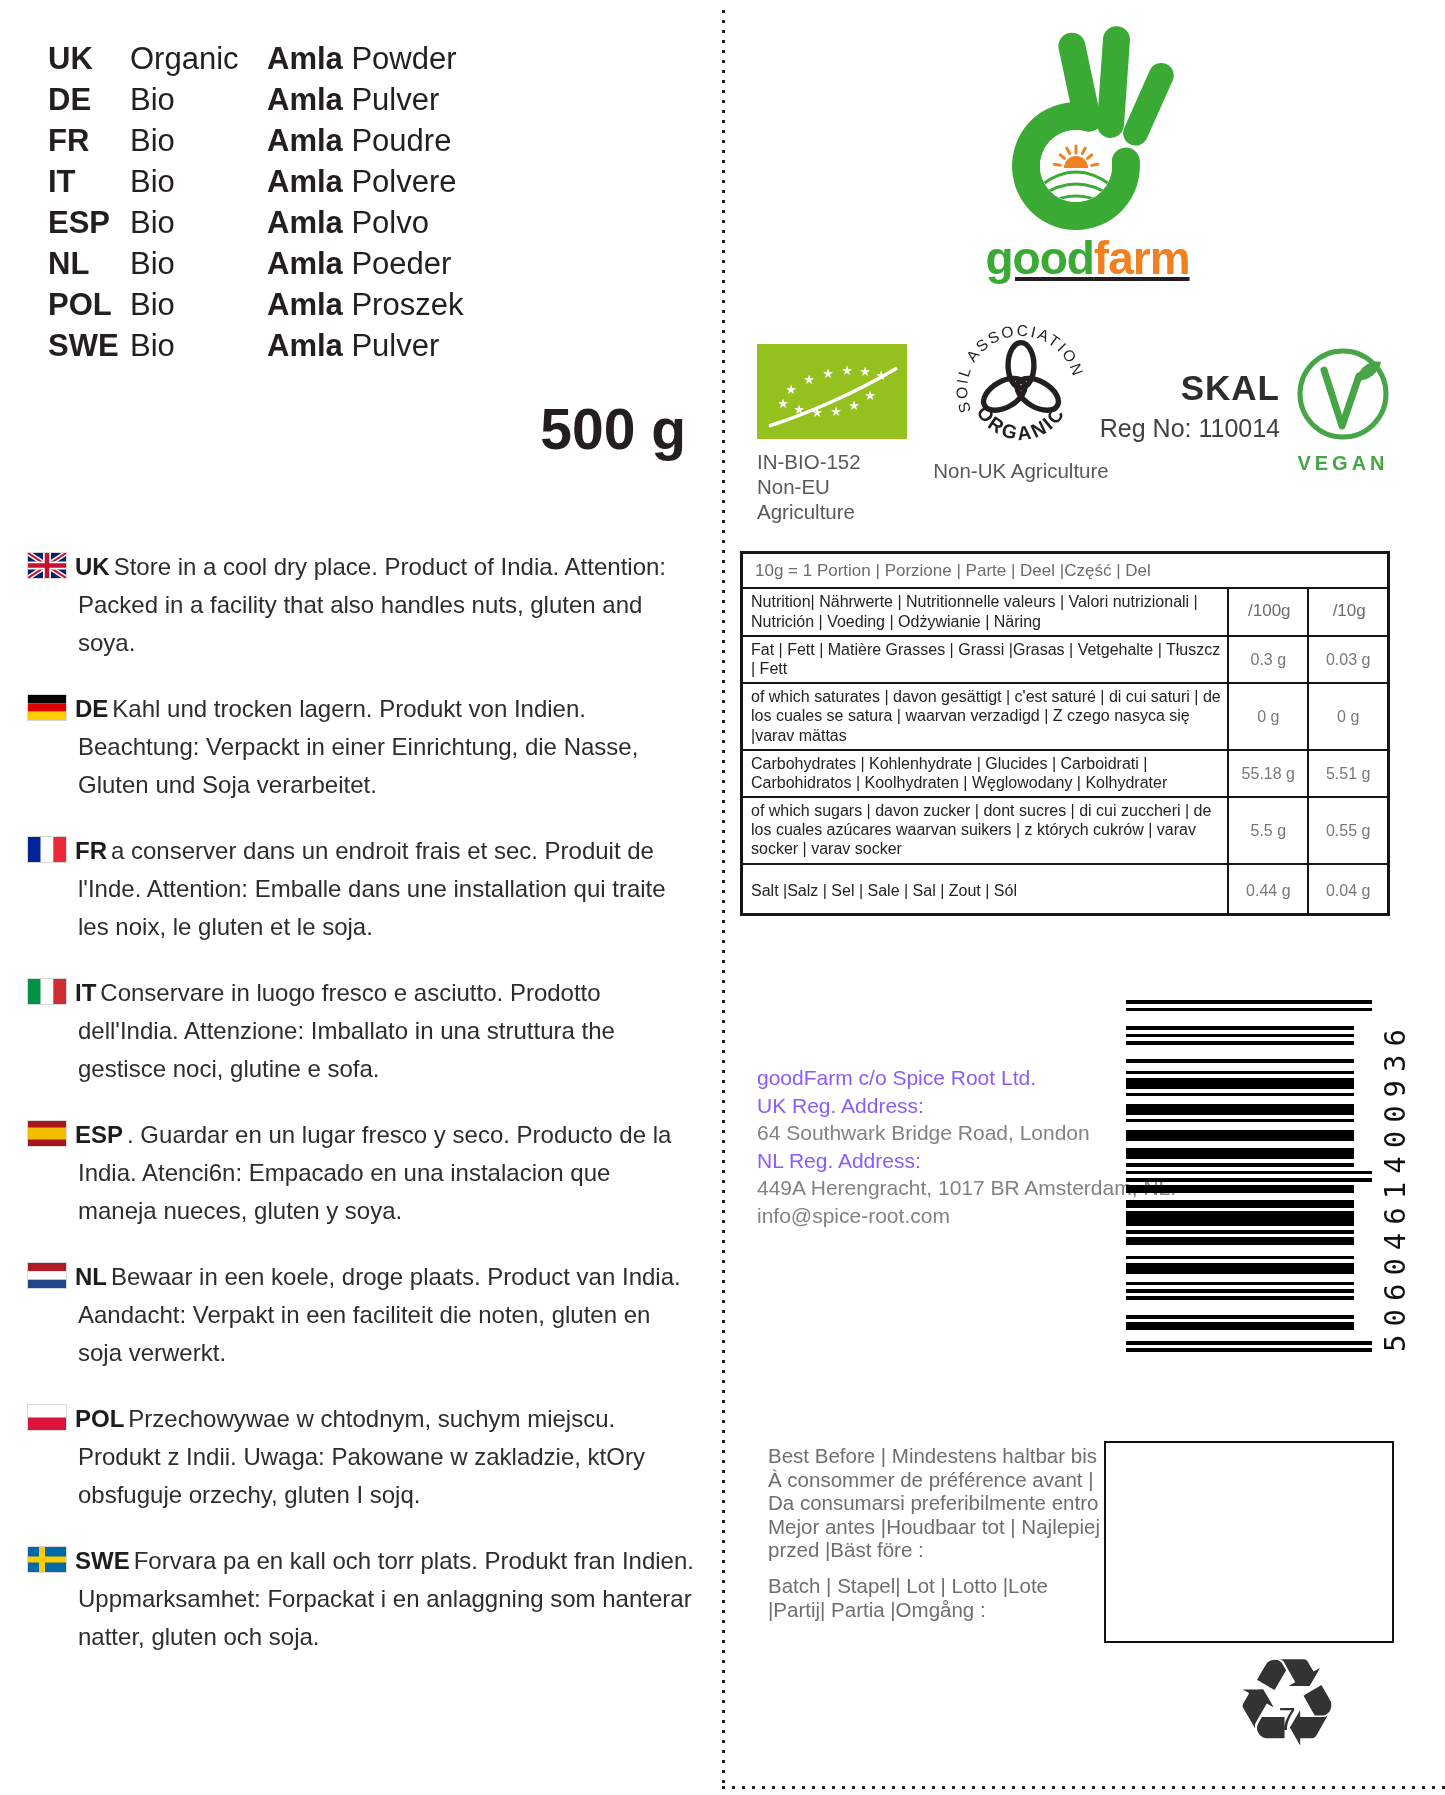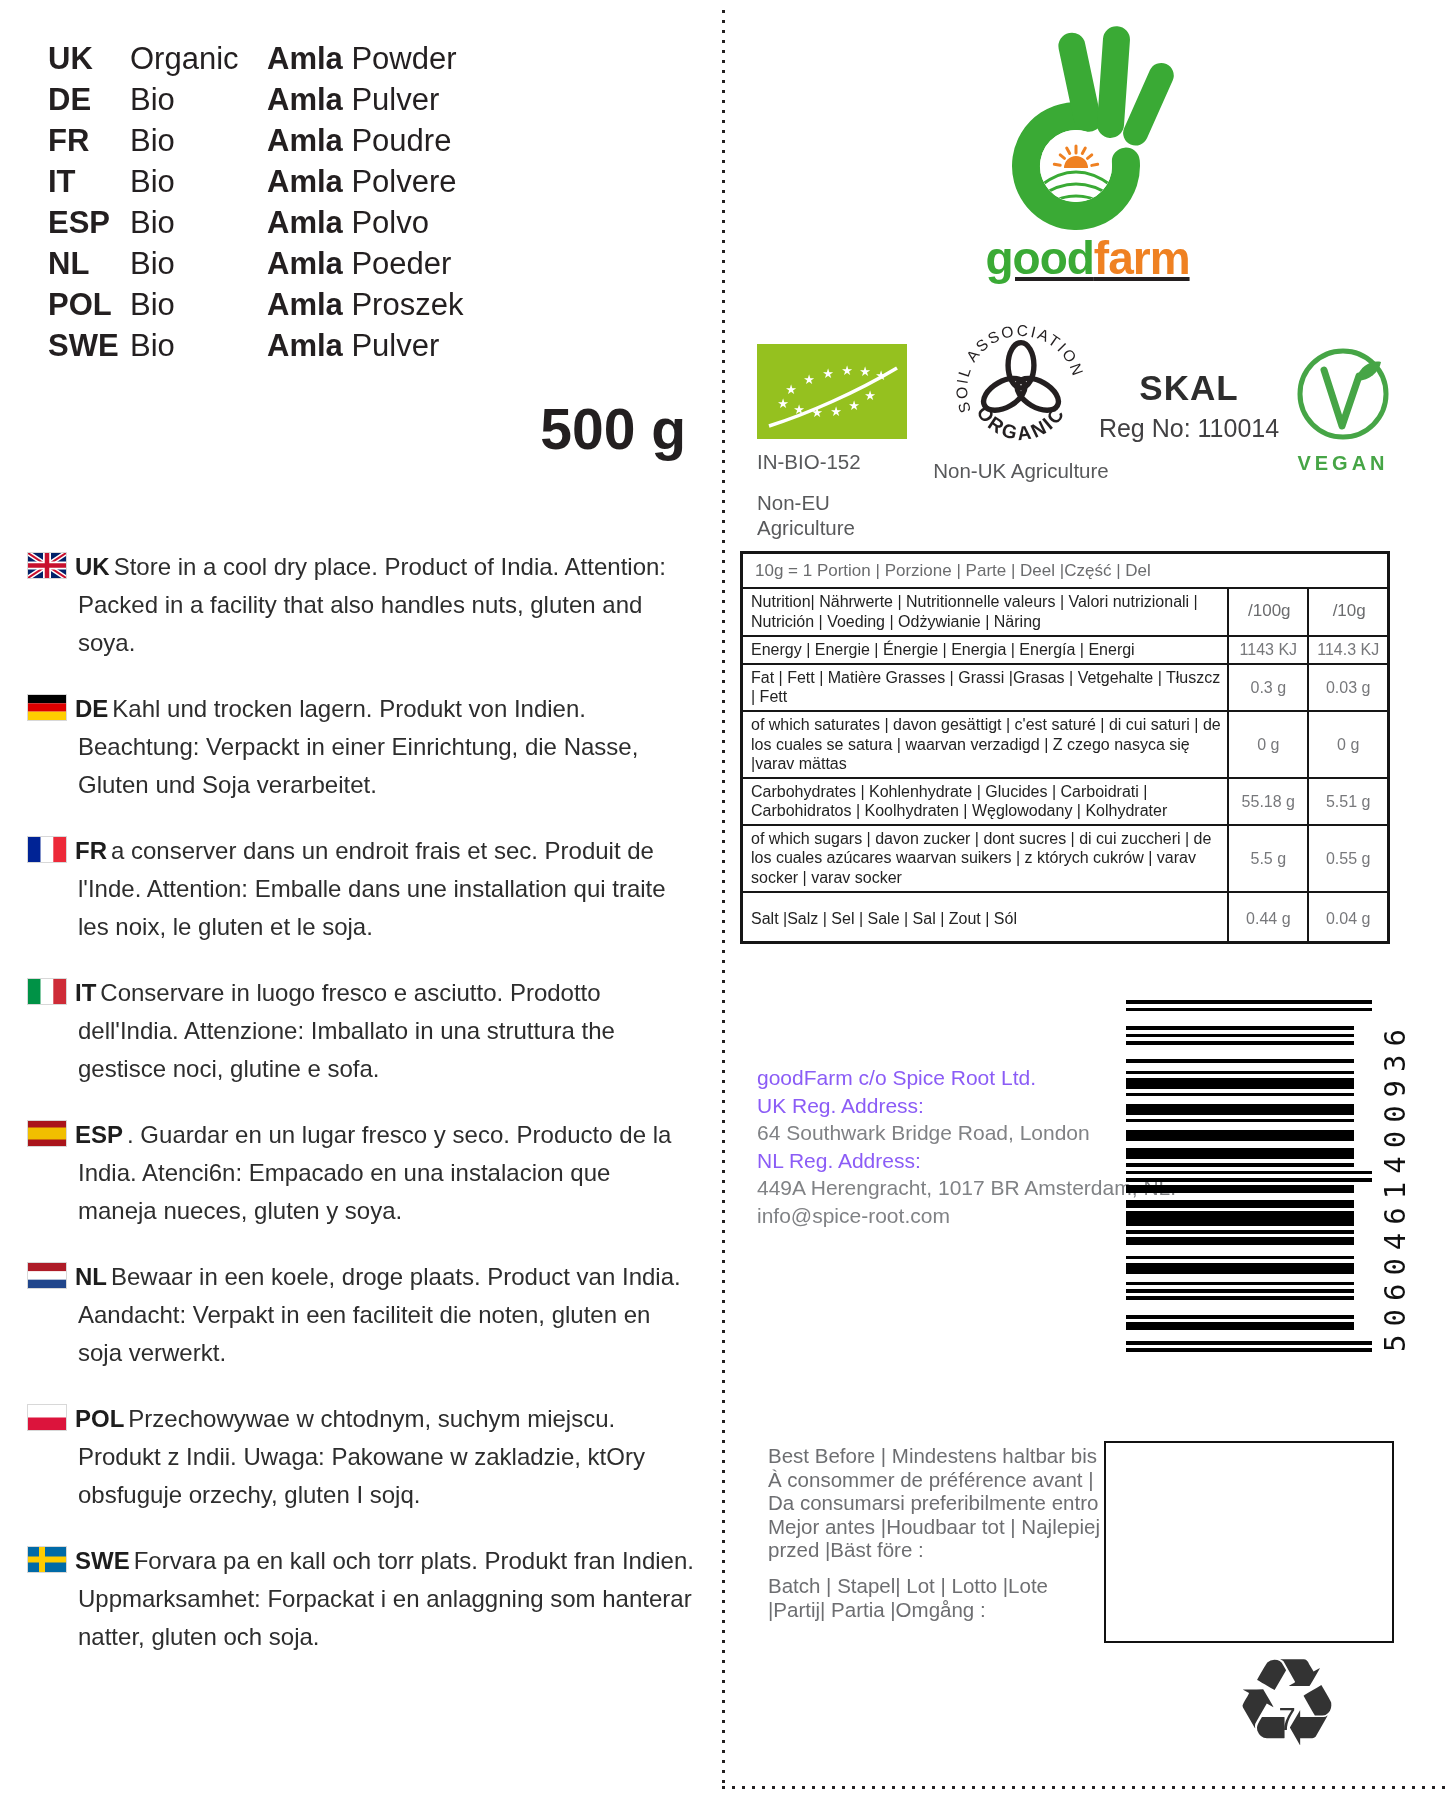--- a/index.html
+++ b/index.html
@@ -29,21 +29,21 @@
 
   
   .logo{position:absolute;left:965px;top:26px;width:245px;text-align:center;}
   .logo-text{margin-top:0;font-size:46px;font-weight:700;letter-spacing:-1px;line-height:1;text-decoration:underline;}
 
   
   .cert-eu{position:absolute;left:757px;top:344px;width:175px;font-size:20.5px;color:#58595b;}
   .cert-eu .cap{margin-top:5px;line-height:25px;}
   .cert-soil{position:absolute;left:928px;top:320px;width:186px;text-align:center;font-size:20.5px;color:#58595b;}
   .cert-soil .cap{margin-top:-7px;line-height:25px;}
-  .cert-skal{position:absolute;left:1098px;top:368px;width:182px;text-align:center;}
+  .cert-skal{position:absolute;left:1098px;top:368px;width:182px;text-align:right;}
   .skal-name{font-size:35px;font-weight:700;color:#2d2d2d;letter-spacing:1px;}
   .skal-reg{font-size:25px;color:#414042;margin-top:6px;}
   .cert-vegan{position:absolute;left:1290px;top:346px;width:106px;text-align:center;}
   .vegan-word{font-size:20px;letter-spacing:4px;margin-top:2px;font-weight:700;}
 
   
   .nutri{position:absolute;left:740px;top:551px;width:650px;border-collapse:collapse;
          table-layout:fixed;border:3px solid #161616;font-size:16px;color:#232323;}
   .nutri td{border:2px solid #161616;padding:3px 6px 4px 8px;line-height:1.2;vertical-align:middle;}
   .nutri td.portion{color:#6b6c6e;font-size:17px;padding:7px 6px 6px 12px;}
@@ -218,21 +218,21 @@
           <text x="124" y="36">★</text>
         <text x="26" y="64">★</text>
           <text x="42" y="70">★</text>
           <text x="60" y="73">★</text>
         <text x="79" y="72">★</text>
           <text x="97" y="66">★</text>
           <text x="113" y="56">★</text>
       </g>
     </svg>
     <div class="cap">IN-BIO-152</div>
-    <div class="cap" style="margin-top:16px">Non-EU Agriculture</div>
+    <div class="cap" style="margin-top:0">Non-EU Agriculture</div>
   </div>
 
   <div class="cert-soil">
     <svg width="140" height="140" viewBox="0 0 130 130">
       <defs>
         <path id="saTop" d="M 19.7,86.1 A50,50 0 1 1 110.3,86.1"></path>
         <path id="saBot" d="M 26,89.4 A46,46 0 0 0 104,89.4"></path>
       </defs>
       <text font-size="14.5" letter-spacing="2" fill="#231f20" font-family="Liberation Sans,sans-serif">
         <textPath href="#saTop" startOffset="1%">SOIL ASSOCIATION</textPath>
@@ -272,25 +272,20 @@
     <tbody id="nutri-body">
         <tr>
           <td class="portion" colspan="3">10g = 1 Portion | Porzione | Parte | Deel |Część | Del</td>
         </tr>
         <tr>
           <td class="lab">Nutrition| Nährwerte | Nutritionnelle valeurs | Valori nutrizionali | Nutrición | Voeding | Odżywianie | Näring</td>
           <td class="vhdr">/100g</td>
           <td class="vhdr">/10g</td>
         </tr>
         <tr>
-          <td class="lab">Energy | Energie | Énergie | Energia | Energía | Energi</td>
-          <td class="val">1143 KJ</td>
-          <td class="val">114.3 KJ</td>
-        </tr>
-        <tr>
           <td class="lab">Fat | Fett | Matière Grasses | Grassi |Grasas | Vetgehalte | Tłuszcz | Fett</td>
           <td class="val">0.3 g</td>
           <td class="val">0.03 g</td>
         </tr>
         <tr>
           <td class="lab">of which saturates | davon gesättigt | c'est saturé | di cui saturi | de los cuales se satura | waarvan verzadigd | Z czego nasyca się |varav mättas</td>
           <td class="val">0 g</td>
           <td class="val">0 g</td>
         </tr>
         <tr>

